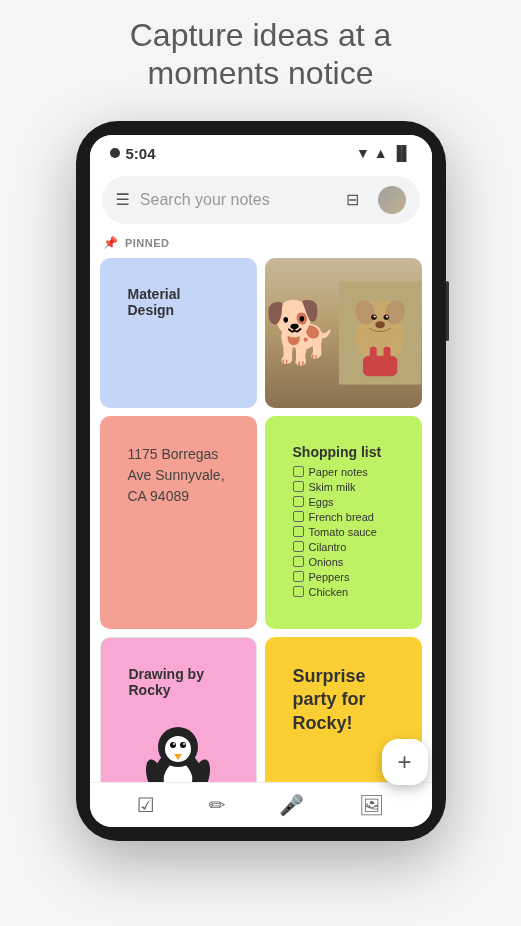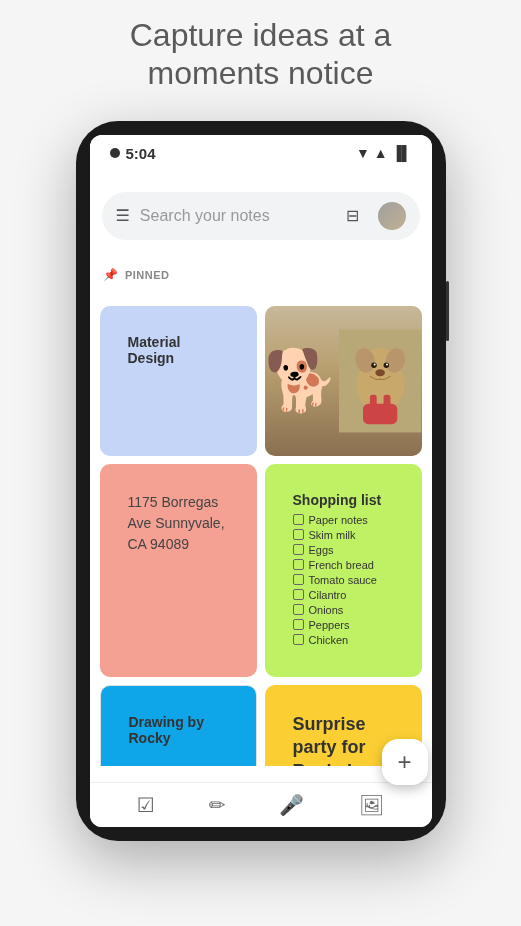--- a/index.html
+++ b/index.html
@@ -40,25 +40,24 @@
       padding: 14px;
       box-shadow: 0 20px 60px rgba(0,0,0,0.3);
       position: relative;
     }
 
     
     .phone-inner {
       width: 100%;
       height: 100%;
       background: #fff;
-      border-radius: 12px;
+      border-radius: 22px;
       overflow: hidden;
       display: flex;
       flex-direction: column;
-      gap: 16px;
     }
 
     
     .status-bar {
       display: flex;
       align-items: center;
       justify-content: space-between;
       padding: 10px 20px 6px;
       background: #fff;
     }
@@ -144,21 +143,21 @@
       color: #333;
     }
     .note-card.blue { background: #c4d5f7; }
     .note-card.dog-img {
       background: #ddd;
       padding: 0;
       border-radius: 10px;
       overflow: hidden;
     }
     .note-card.salmon { background: #f4a093; }
-    .note-card.white { background: #0ea5e9; border: 1px solid #e0e0e0; }
+    .note-card.white { background: #f9a8d4; border: 1px solid #e0e0e0; }
     .note-card.yellow { background: #bef264; }
     .note-card.yellow-bright { background: #fbcf33; }
 
     .note-title {
       font-weight: 600;
       font-size: 14px;
       margin-bottom: 6px;
       color: #333;
     }
     .note-body { font-size: 11px; line-height: 1.5; color: #444; }

